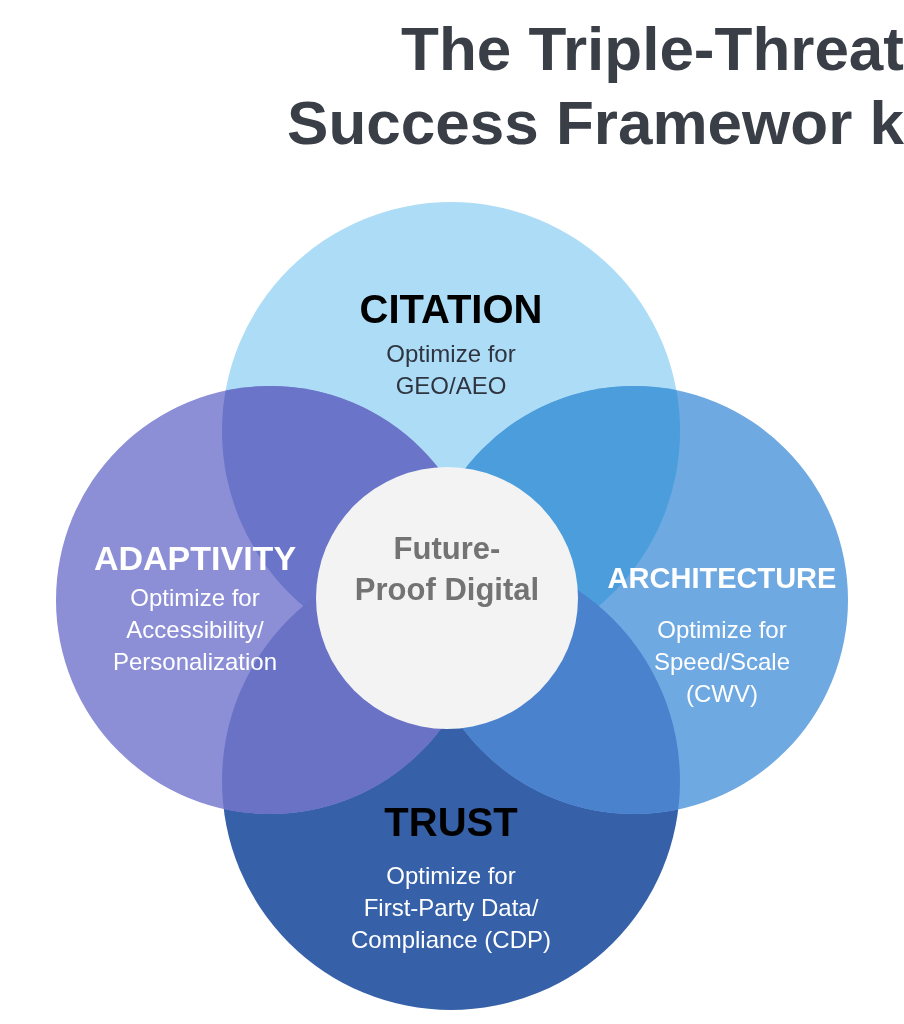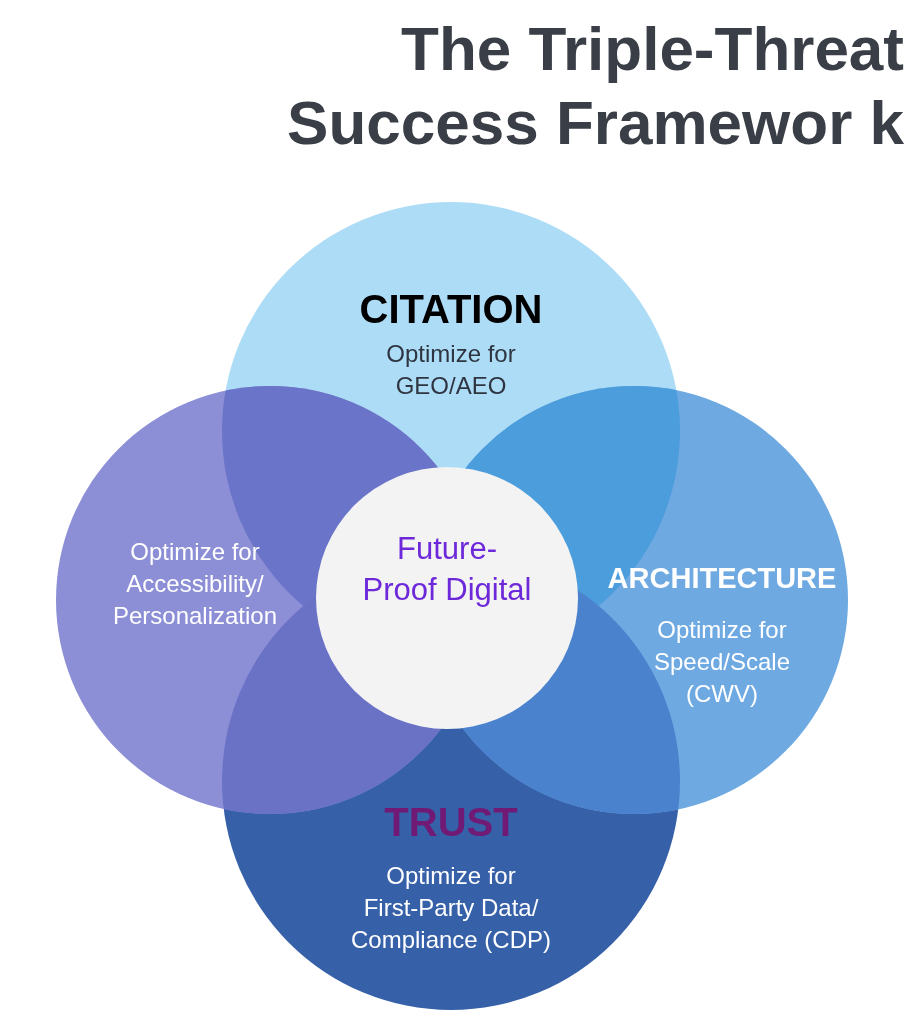--- a/index.html
+++ b/index.html
@@ -12,23 +12,23 @@
   #citation { left: 251px; top: 284px; width: 400px; }
   #citation .head { color: #000000; font-size: 40px; line-height: 50px; margin-bottom: 4px; }
   #citation .sub { color: #2e3540; }
   #adaptivity { left: 40px; top: 536px; width: 310px; }
   #adaptivity .head { color: #ffffff; font-size: 34px; line-height: 44px; margin-bottom: 2px; }
   #adaptivity .sub { color: #ffffff; }
   #architecture { left: 572px; top: 558px; width: 300px; }
   #architecture .head { color: #ffffff; font-size: 29px; line-height: 40px; margin-bottom: 16px; }
   #architecture .sub { color: #ffffff; }
   #trust { left: 251px; top: 796px; width: 400px; }
-  #trust .head { color: #701a75; font-size: 40px; line-height: 52px; margin-bottom: 12px; }
+  #trust .head { color: #000000; font-size: 40px; line-height: 52px; margin-bottom: 12px; }
   #trust .sub { color: #ffffff; }
-  #center { left: 330px; top: 528px; width: 234px; color: #6d28d9; font-weight: 400; font-size: 31px; line-height: 41px; }
+  #center { left: 330px; top: 528px; width: 234px; color: #737373; font-weight: 700; font-size: 31px; line-height: 41px; }
   #center span { display: block; }
 </style>
 </head>
 <body>
 
 <div class="title">
   <div>The Triple-Threat</div>
   <div>Success Framewor k</div>
 </div>
 
@@ -56,20 +56,21 @@
   <circle id="c-center" cx="447" cy="598" r="131" fill="#f3f3f4"></circle>
 </svg>
 
 <div class="lbl" id="citation">
   <span class="head">CITATION</span>
   <span class="sub">Optimize for</span>
   <span class="sub">GEO/AEO</span>
 </div>
 
 <div class="lbl" id="adaptivity">
+  <span class="head">ADAPTIVITY</span>
   <span class="sub">Optimize for</span>
   <span class="sub">Accessibility/</span>
   <span class="sub">Personalization</span>
 </div>
 
 <div class="lbl" id="architecture">
   <span class="head">ARCHITECTURE</span>
   <span class="sub">Optimize for</span>
   <span class="sub">Speed/Scale</span>
   <span class="sub">(CWV)</span>

